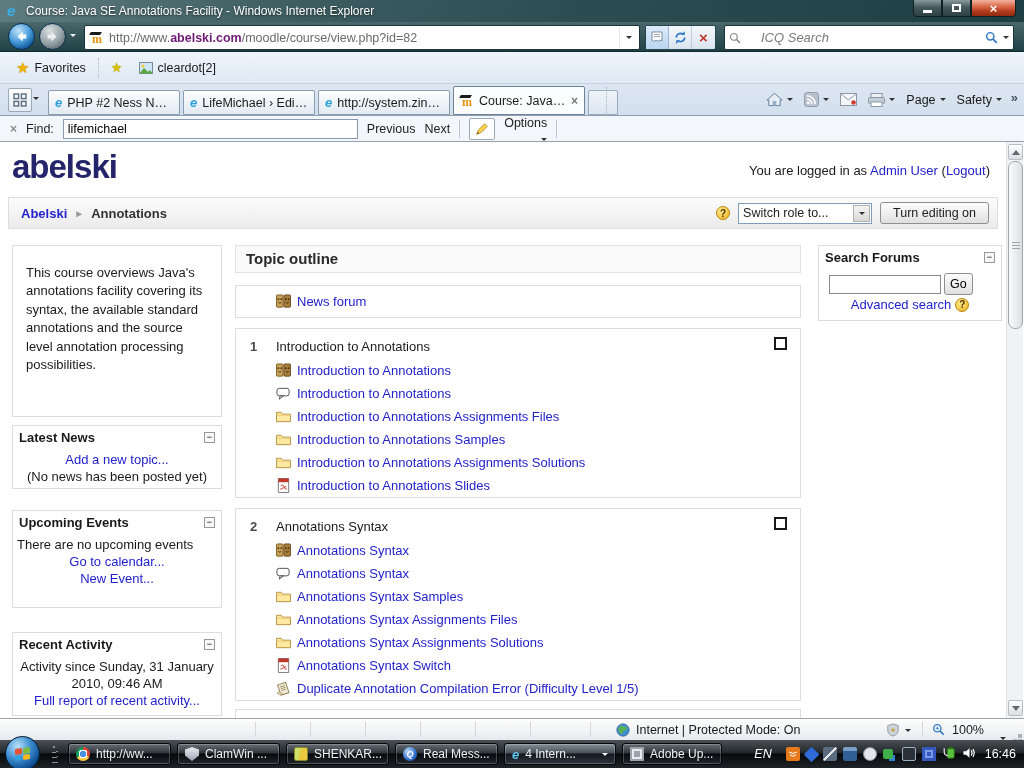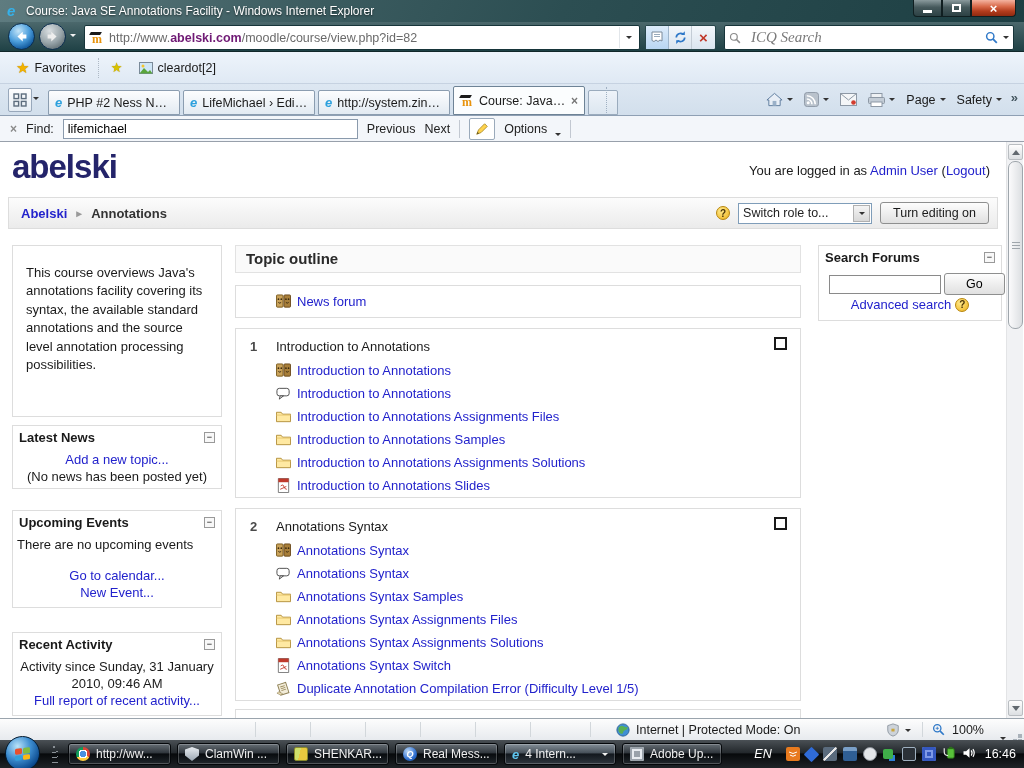--- a/index.html
+++ b/index.html
@@ -38,22 +38,22 @@
   .urltext b { color:#701a75; }
   .addrdrop { width:18px; height:21px; display:flex; align-items:center; justify-content:center; border-left:1px solid #e2e6ea; }
   .navbtns { position:absolute; left:645px; top:3px; height:25px; display:flex;
     background:linear-gradient(#f3f7fb,#dbe5ef); border:1px solid #27464b; border-radius:2px; }
   .navbtn { width:23px; display:flex; align-items:center; justify-content:center; }
   .navbtn.compat { background:linear-gradient(#dcebfa,#b9d6f2); border-right:1px solid #9fb6cc; }
   .navbtn.mid { border-right:1px solid #c3ccd5; }
   .stopx { color:#c0392b; font-weight:bold; font-size:15px; }
   .searchbox { position:absolute; left:724px; top:3px; width:290px; height:25px; background:#fff;
     border:1px solid #17353a; border-radius:2px; display:flex; align-items:center; padding:0 4px; }
-  .icq-input { flex:1; border:none; outline:none; background:transparent; font-size:15px;
-    font-family:Liberation Serif, serif; margin:0 10px; color:#555; font-style:italic; }
+  .icq-input { flex:1; border:none; outline:none; background:transparent; font-size:13px;
+    font-family:Liberation Sans, sans-serif; margin:0 20px; color:#555; font-style:italic; }
   .icq-input::placeholder { font-style:italic; color:#7a7a7a; }
 
   
   .favbar { position:absolute; left:0; top:52px; width:1024px; height:32px;
     background:linear-gradient(#eef4fb,#dfe9f4); border-bottom:1px solid #c6d2e1; display:flex; align-items:center; }
   .star { color:#f2b200; font-size:15px; text-shadow:0 0 1px #9c7300; }
   .favitem { display:flex; align-items:center; gap:5px; padding:0 8px; height:24px; font-size:12.5px; color:#1a1a1a; }
   .vdot { width:1px; height:20px; border-left:1px dotted #aeb9c6; margin:0 4px; }
 
   
@@ -133,21 +133,21 @@
   .secnum { position:absolute; left:14px; top:10px; font-weight:bold; color:#4a4a4a; font-size:13px; }
   .seccontent { position:absolute; left:40px; top:8px; right:40px; }
   .sectitle { font-size:13px; color:#1a1a1a; height:22px; line-height:20px; }
   .citem { height:23px; display:flex; align-items:center; gap:6px; font-size:13px; }
   .seccheck { position:absolute; right:13px; top:8px; width:13px; height:13px; border:2px solid #1a1a1a; background:#fff; }
   .ic { display:inline-flex; width:15px; height:15px; align-items:center; justify-content:center; }
 
   .sforums { left:818px; top:103px; width:184px; height:76px; }
   .sfrow { display:flex; align-items:center; gap:3px; padding:5px 6px 2px 10px; }
   .sfinput { width:112px; height:19px; border:1px solid #8a8a8a; outline:none; font-size:12px; }
-  .gobtn { height:22px; padding:0 21px; background:linear-gradient(#fdfdfd,#e0e0e0); border:1px solid #8e8f8f;
+  .gobtn { height:22px; padding:0 5px; background:linear-gradient(#fdfdfd,#e0e0e0); border:1px solid #8e8f8f;
     border-radius:3px; font-size:12.5px; font-family:"Liberation Sans",sans-serif; }
   .advrow { display:flex; align-items:center; justify-content:center; gap:4px; font-size:13px; }
 
   
   .pscroll { position:absolute; right:1px; top:0; width:17px; height:576px; background:#f1f2f4; border-left:1px solid #e3e4e6; }
   .sbtn { position:absolute; left:1px; width:15px; height:16px; background:linear-gradient(#fefefe,#dcdfe2);
     border:1px solid #b9bdc1; border-radius:2px; display:flex; align-items:center; justify-content:center; }
   .tri-up { width:0; height:0; border-left:4px solid transparent; border-right:4px solid transparent; border-bottom:5px solid #62696f; }
   .tri-dn { width:0; height:0; border-left:4px solid transparent; border-right:4px solid transparent; border-top:5px solid #62696f; }
   .sthumb { position:absolute; left:1px; top:19px; width:15px; height:168px; border:1px solid #9fa6ac; border-radius:7px;
@@ -374,21 +374,21 @@
   <input class="findinput" value="lifemichael" style="">
   <span style="font-size:12.5px;">Previous</span>
   <span style="font-size:12.5px;">Next</span>
   <span class="fsep"></span>
   <span class="hlbtn">
     <svg width="14" height="14" viewBox="0 0 16 16">
         <path d="M2 14 L4 9 L11 2 L14 5 L7 12 Z" fill="#ffd34d" stroke="#a98a2a"></path>
         <path d="M2 14 L4.8 13.1 L2.9 11.2 Z" fill="#6b5a1e"></path>
       </svg>
   </span>
-  <span class="cmditem" style="font-size:12.5px;display:inline-flex;align-items:flex-end;gap:8px;">
+  <span class="cmditem" style="font-size:12.5px;display:inline-flex;align-items:flex-end;gap:8px;flex-direction:column;">
     <span>Options</span>
       <span class="caret sm"></span>
   </span>
   <span class="fsep"></span>
 </div>
 
 <div class="page">
   <div class="logo">abelski</div>
   <div class="loginline"><span>You are logged in as </span><a class="lnk">Admin User</a><span> (</span><a class="lnk">Logout</a><span>)</span></div>
 
@@ -421,21 +421,21 @@
     </div>
   </div>
 
   <div class="block upcoming">
     <div class="bheader">
       <span>Upcoming Events</span>
       <span class="minusbox">−</span>
     </div>
     <div class="bbody">
       <span>There are no upcoming events</span>
-      <div class="centered" style="margin-top:14px;">
+      <div class="centered" style="">
         <a class="lnk">Go to calendar...</a><br>
         <a class="lnk">New Event...</a>
       </div>
     </div>
   </div>
 
   <div class="block recent">
     <div class="bheader">
       <span>Recent Activity</span>
       <span class="minusbox">−</span>

